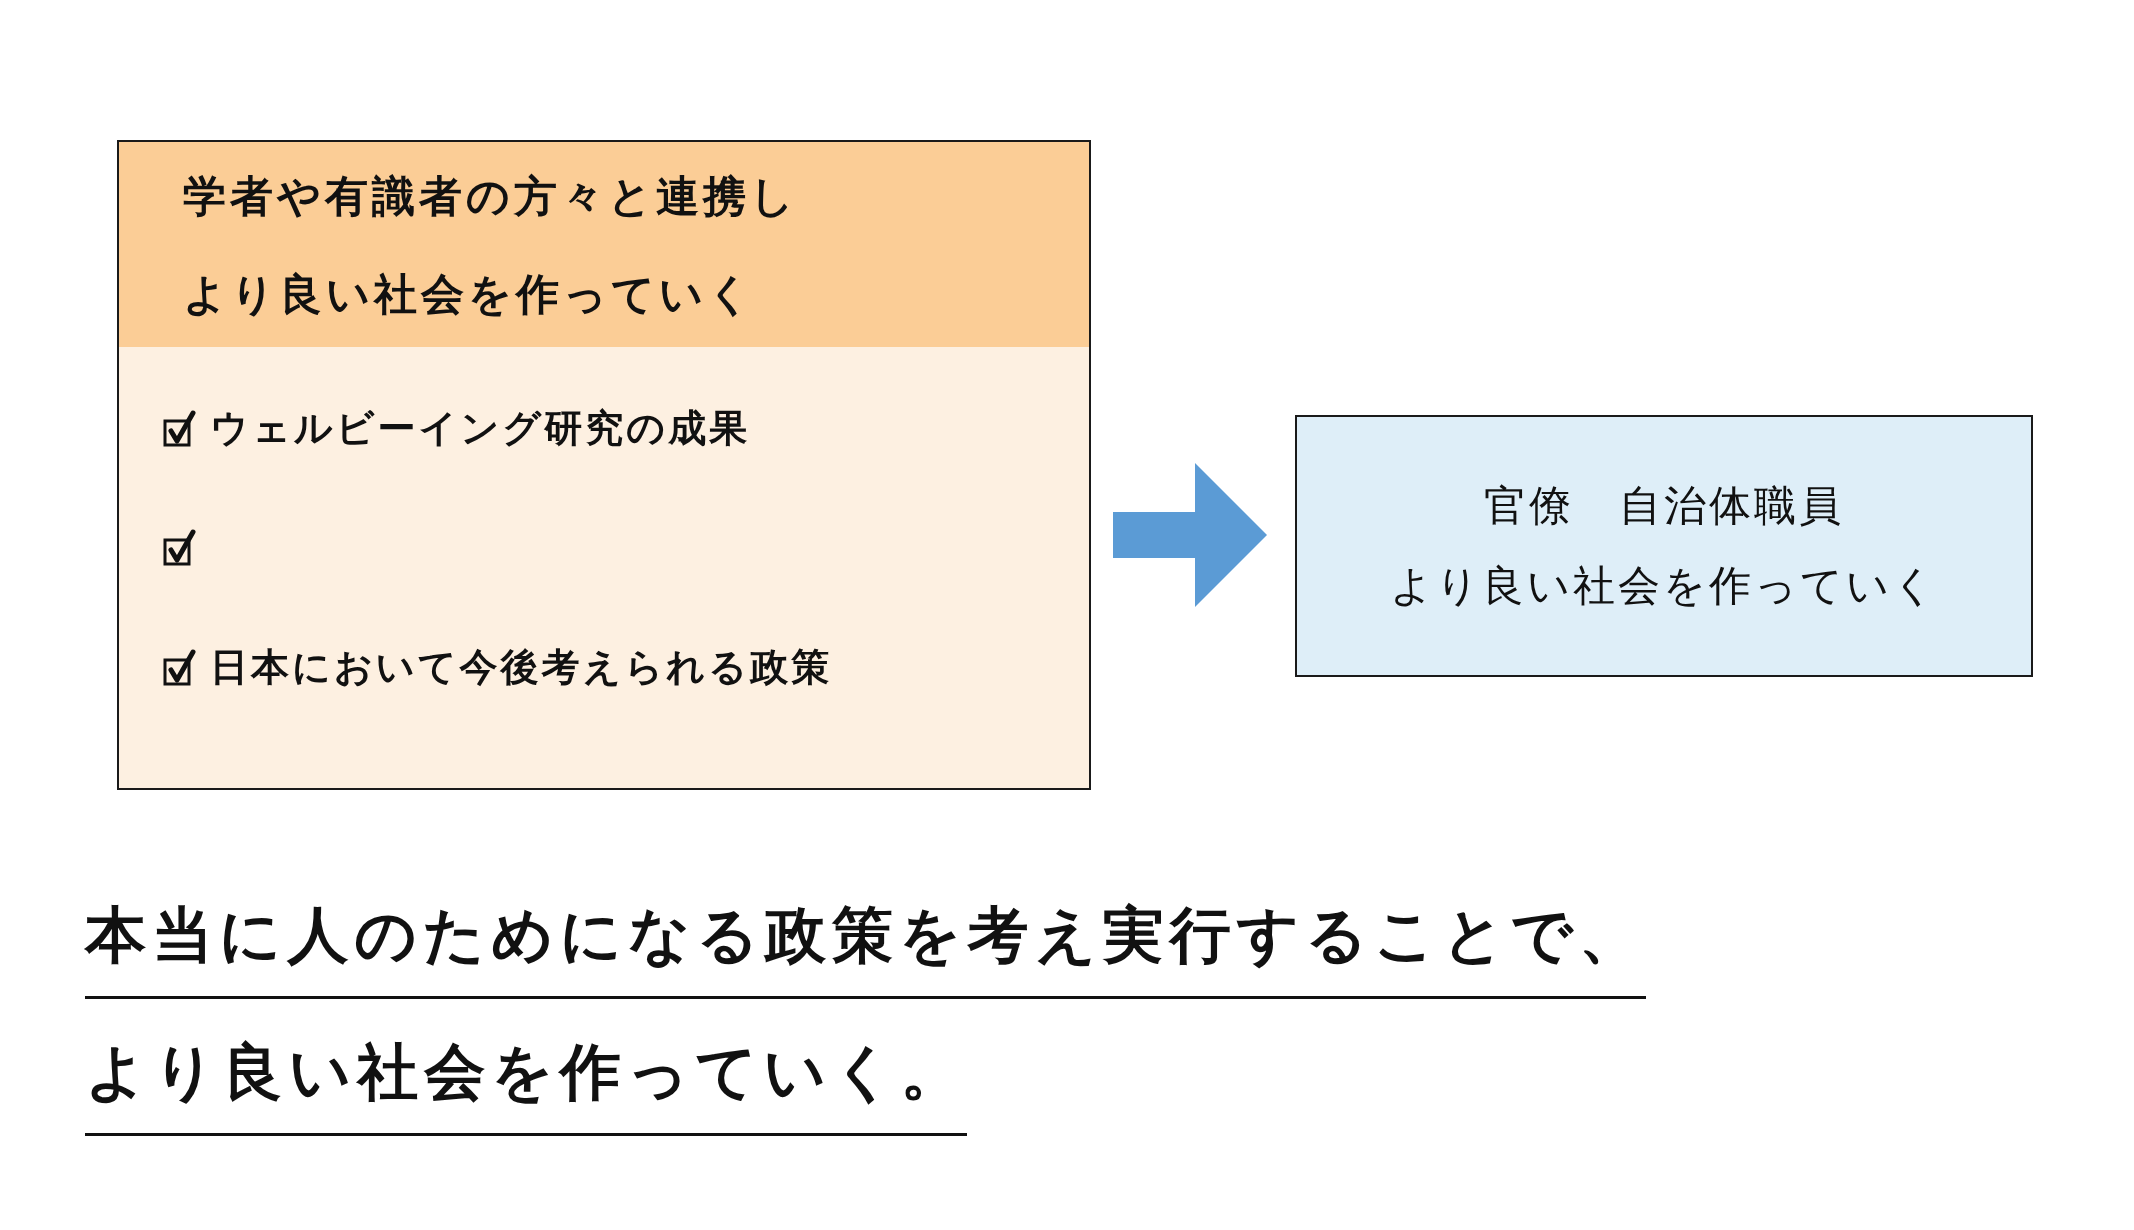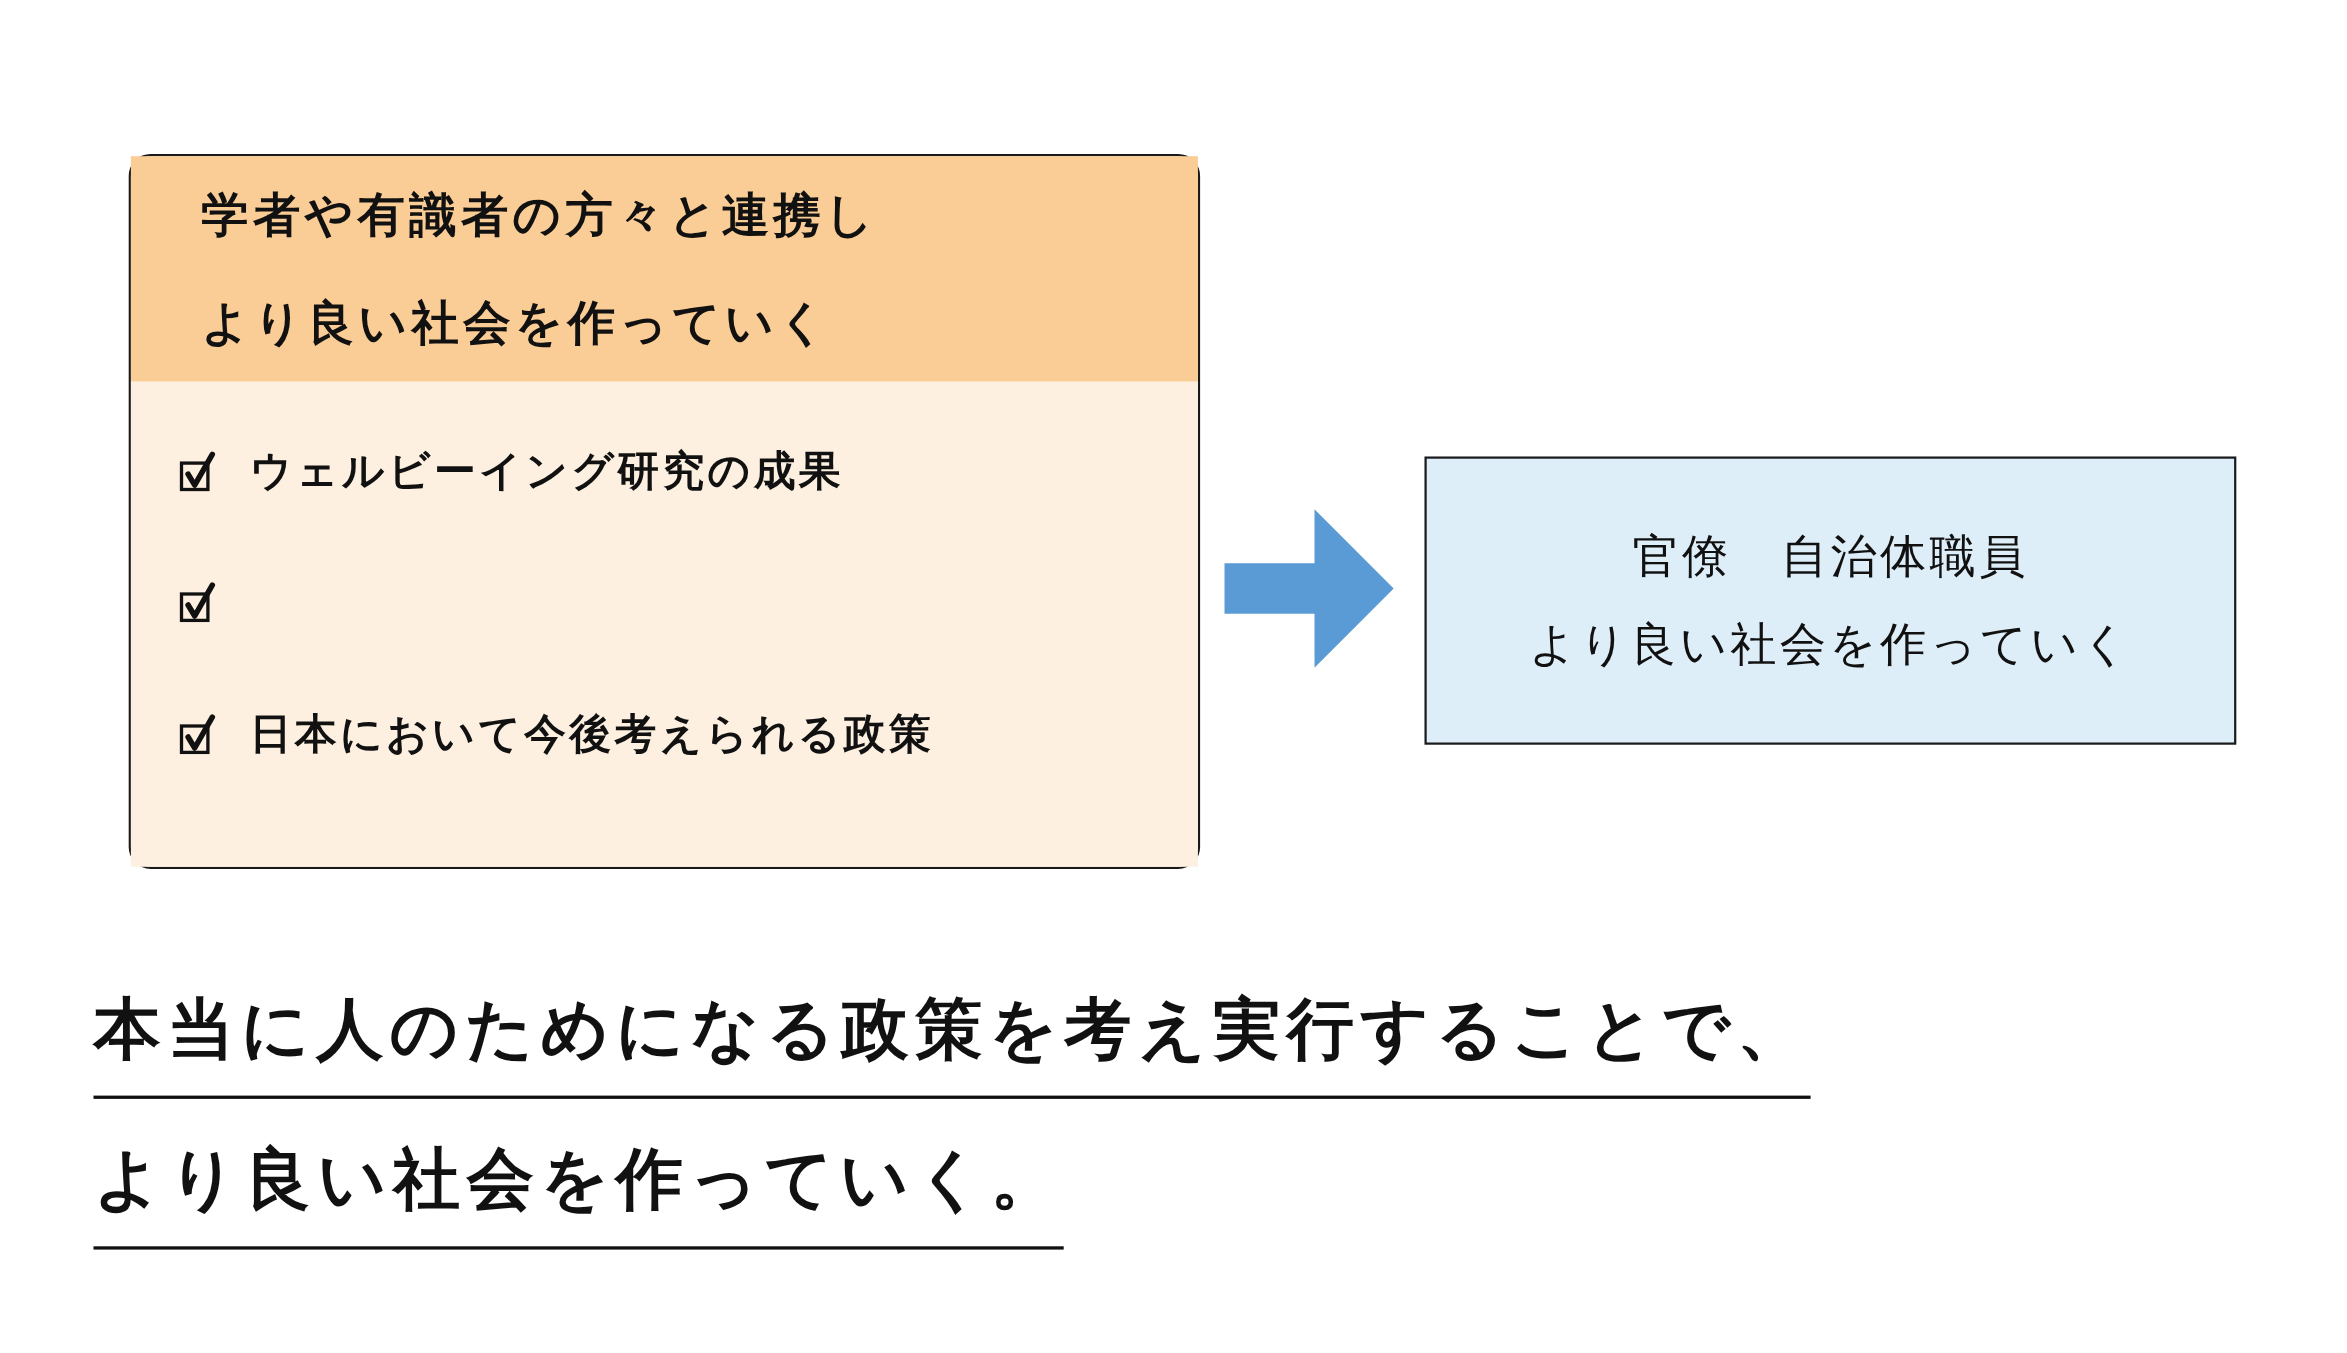--- a/index.html
+++ b/index.html
@@ -37,21 +37,21 @@
     white-space: nowrap;
   }
   .source-body {
     flex: 1;
     box-sizing: border-box;
     padding-left: 44px;
   }
   .check-row {
     display: flex;
     align-items: center;
-    gap: 28px;
+    gap: 11px;
     margin-top: 74px;
     font-size: 38px;
     font-weight: 700;
     letter-spacing: 3px;
     white-space: nowrap;
   }
   .check-row:first-child { margin-top: 56px; }
   .checkbox-icon {
     width: 36px; height: 40px;
     flex: 0 0 auto;
@@ -100,21 +100,21 @@
     padding-bottom: 26px;
     border-bottom: 3px solid #111111;
     margin-bottom: 38px;
   }
 </style>
 </head>
 <body>
 
 <div class="canvas">
 
-  <div class="source-box" style="border-color: rgb(26, 26, 26); border-radius: 20px;">
+  <div class="source-box" style="border-color: rgb(26, 26, 26);">
     <div class="source-header" style="background-color: rgb(251, 205, 150);">
       <span>学者や有識者の方々と連携し</span>
       <span>より良い社会を作っていく</span>
     </div>
     <div class="source-body" style="background-color: rgb(253, 240, 225);">
 
       <div class="check-row">
         <span class="checkbox-icon">
           <svg width="36" height="40" viewBox="0 0 36 40">
             <rect x="2" y="12" width="24" height="24" fill="none" stroke="#111" stroke-width="3"></rect>

